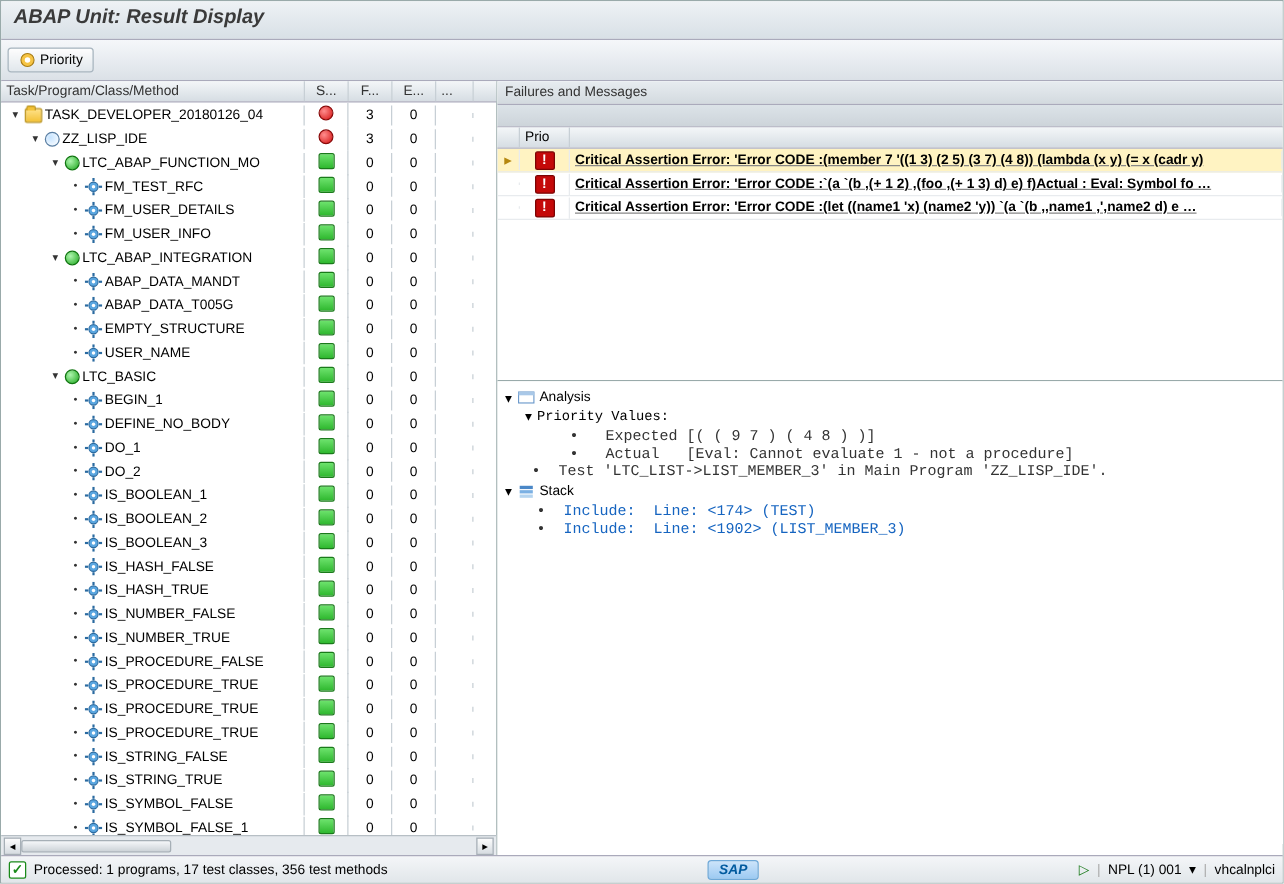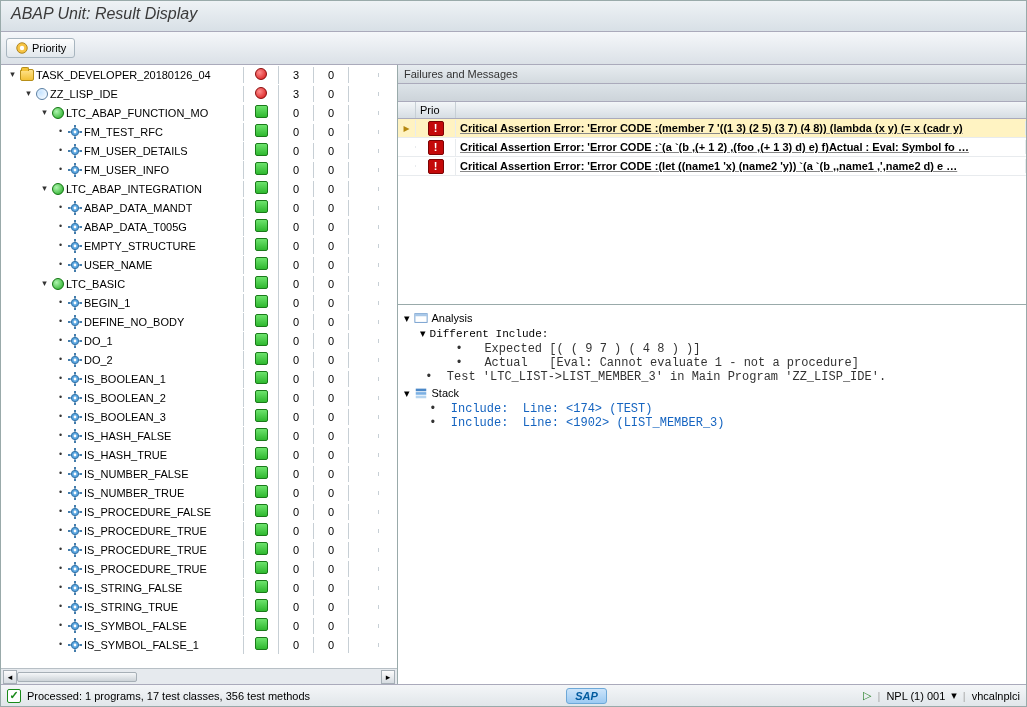--- a/index.html
+++ b/index.html
@@ -1,19 +1,19 @@
 <!DOCTYPE html>
 <html><head>
 <meta charset="utf-8">
 <style>
   * { box-sizing: border-box; margin: 0; padding: 0; }
   html, body { width: 1027px; height: 707px; font-family: Arial, sans-serif; font-size: 11px; overflow: hidden; background: #fff; color: #000; }
   .app { display: flex; flex-direction: column; width: 100%; height: 100%; border: 1px solid #9aa; }
   .titlebar { background: linear-gradient(#eef2f5, #d8e0e6); padding: 4px 10px 8px; border-bottom: 1px solid #aab; }
-  .titlebar h1 { font-size: 16px; font-style: italic; font-weight: normal; color: #3a3a3a; }
+  .titlebar h1 { font-size: 16px; font-style: italic; font-weight: bold; color: #3a3a3a; }
   .toolbar { display: flex; align-items: center; background: linear-gradient(#f5f7fa, #dbe1e7); border-bottom: 1px solid #aab; height:33px; padding:0 5px;}
   .tbtn { display:inline-flex; align-items:center; gap:3px; padding:2px 8px; border:1px solid #a8b5bf; border-radius:3px; background:linear-gradient(#fdfdfd,#e1e7ec); font-size:11px; cursor:pointer; color:#000;}
   .tbtn .ico { width:14px; height:14px; }
   .body { display: flex; flex: 1 1 0; min-height: 0; }
   .left { width: 397px; display:flex; flex-direction:column; border-right:1px solid #9aa; }
   .right { flex:1; display:flex; flex-direction:column; min-width:0; }
   
   .colhdr { display:flex; background: linear-gradient(#f3f6f8,#d6dde3); border-bottom:1px solid #aab; font-size:11px; color:#333; }
   .colhdr > div, .row > div { border-right:1px solid #c7cfd5; padding:2px 4px; overflow:hidden; white-space:nowrap; text-overflow:clip; }
   .c0 { width:243px; }
@@ -76,20 +76,27 @@
           <circle cx="8" cy="8" r="6" fill="#f6c444" stroke="#a77c16"></circle>
           <circle cx="8" cy="8" r="2.5" fill="#fff"></circle>
         </svg>
       <span>Priority</span>
     </button>
   </div>
 
   <div class="body">
 
     <div class="left">
+      <div class="colhdr">
+        <div class="c0">Task/Program/Class/Method</div>
+        <div class="c1">S...</div>
+        <div class="c2">F...</div>
+        <div class="c3">E...</div>
+        <div class="c4">...</div>
+      </div>
       <div class="tree-scroll" id="tree-scroll">
           <div class="row">
     <div class="c0" style="padding-left:6px;">
       <span class="twisty">▾</span>
       <span class="ico-folder"></span>
       <span class="label">TASK_DEVELOPER_20180126_04</span>
     </div>
     <div class="c1"><span class="cir cir-red"></span></div>
     <div class="c2">3</div>
     <div class="c3">0</div>
@@ -699,21 +706,21 @@
         <div class="section-hdr">
           <span>▾</span>
           <svg width="14" height="14" viewBox="0 0 16 16">
               <rect x="1" y="3" width="14" height="10" fill="#fff" stroke="#6695c9"></rect>
               <rect x="1" y="3" width="14" height="3" fill="#a9c8e8"></rect>
             </svg>
           <span>Analysis</span>
         </div>
         <div class="section-hdr" style="margin-left:16px;">
           <span>▾</span>
-          <span style="font-family:Consolas,'Courier New',monospace;">Different Include:</span>
+          <span style="font-family:Consolas,'Courier New',monospace;">Priority Values:</span>
         </div>
         <div class="mono-line">   •   <span>Expected [( ( 9 7 ) ( 4 8 ) )]</span></div>
         <div class="mono-line">   •   <span>Actual   [Eval: Cannot evaluate 1 - not a procedure]</span></div>
         <div class="mono-line" style="margin-left:14px;"> •  <span>Test 'LTC_LIST-&gt;LIST_MEMBER_3' in Main Program 'ZZ_LISP_IDE'.</span></div>
         <div class="section-hdr">
           <span>▾</span>
           <svg width="14" height="14" viewBox="0 0 16 16">
               <rect x="2" y="3" width="12" height="3" fill="#4a87c7"></rect>
               <rect x="2" y="7" width="12" height="3" fill="#7bb0e3"></rect>
               <rect x="2" y="11" width="12" height="3" fill="#b5d4ef"></rect>

